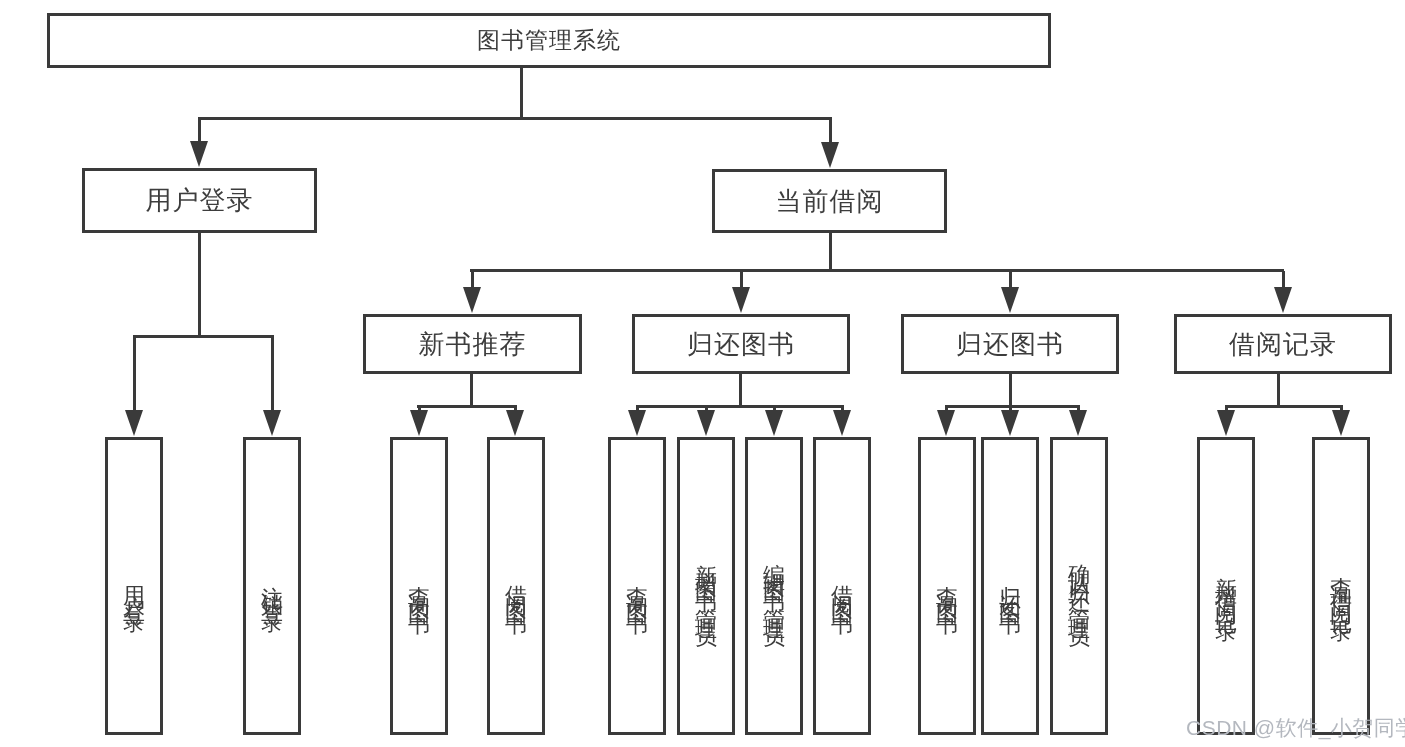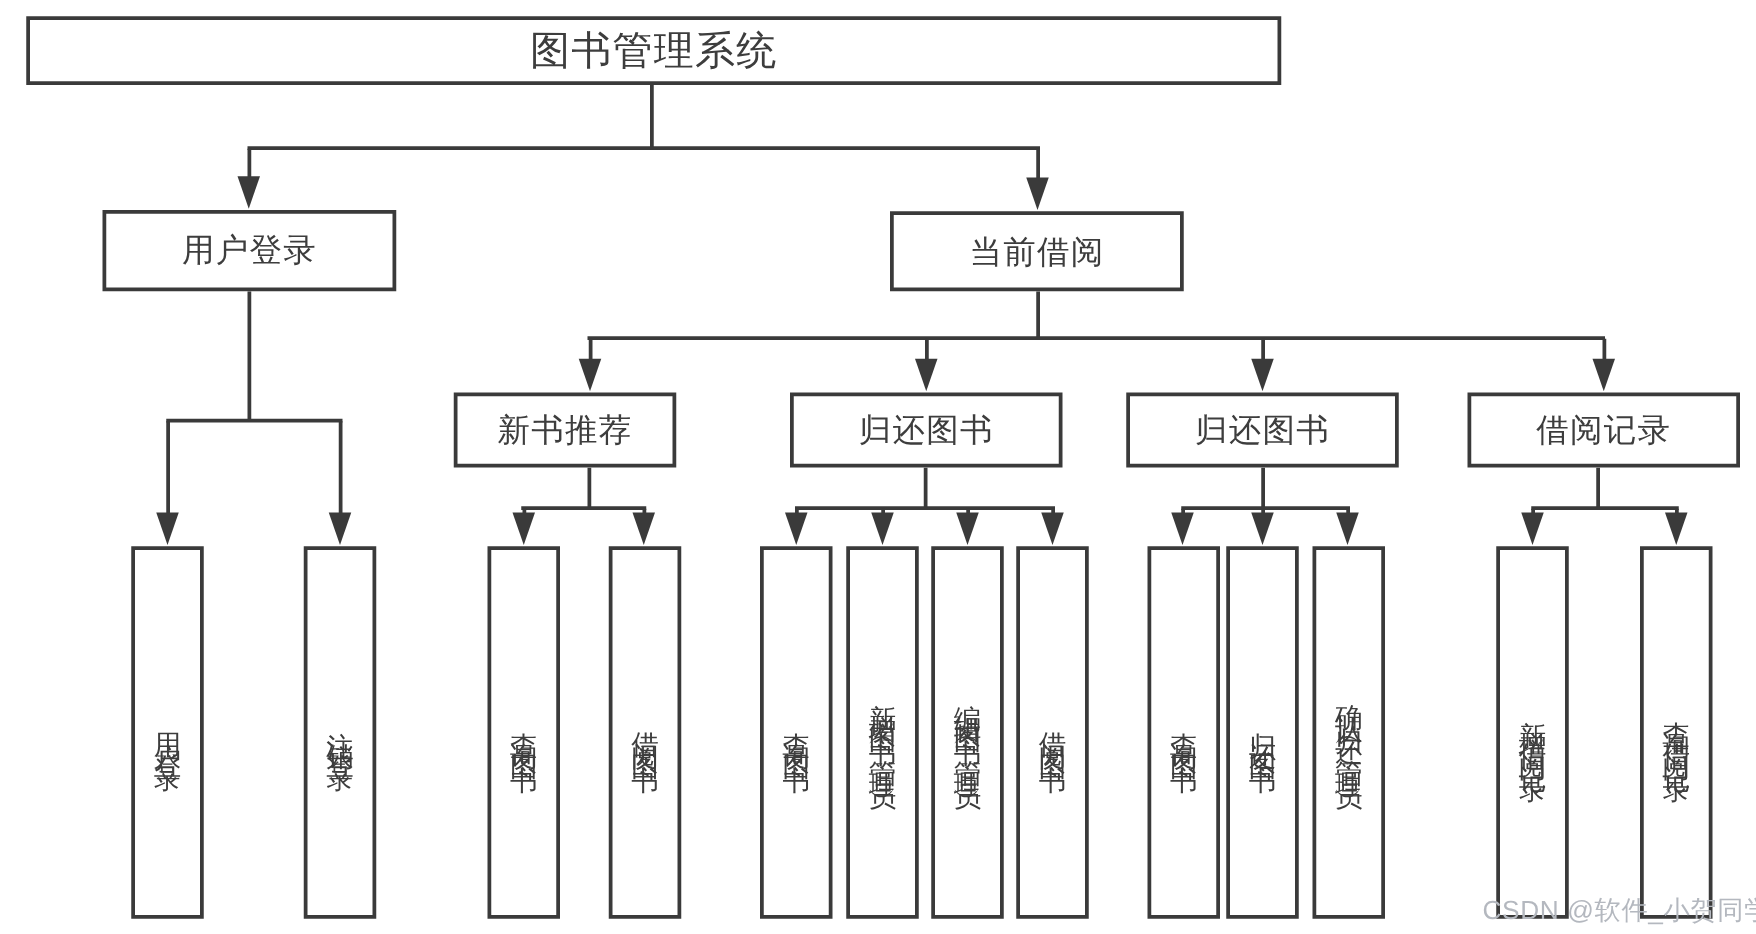--- a/index.html
+++ b/index.html
@@ -15,21 +15,21 @@
     position:absolute;
     box-sizing:border-box;
     border:3px solid #3a3a3a;
     background:#ffffff;
     display:flex;
     align-items:center;
     justify-content:center;
     text-align:center;
     color:#3d3d3d;
   }
-  .root-box{font-size:32px;letter-spacing:1px;}
+  .root-box{font-size:23px;letter-spacing:1px;margin-left:26px;}
   .l1-box{font-size:26px;letter-spacing:1px;}
   .l2-box{font-size:26px;letter-spacing:1px;}
   .leaf-box span{
     writing-mode:vertical-rl;
     text-orientation:mixed;
     font-size:22px;
     letter-spacing:9px;
     line-height:1.1;
   }
   .cl{position:absolute;background:#3a3a3a;}
@@ -107,21 +107,21 @@
       <div class="arrowhead" style="left: 1217px; top: 410px;"></div>
       <div class="cl" style="left: 1340px; top: 407px; width: 3px; height: 5px;"></div>
       <div class="arrowhead" style="left: 1332px; top: 410px;"></div>
     </div>
 
   <div class="box root-box" style="left:21px;top:13px;width:1004px;height:55px">图书管理系统</div>
 
   <div class="box l1-box" style="left:82px;top:168px;width:235px;height:65px">用户登录</div>
   <div class="box l1-box" style="left:712px;top:169px;width:235px;height:64px">当前借阅</div>
 
-  <div class="box l2-box" style="left:363px;top:314px;width:178px;height:60px">新书推荐</div>
+  <div class="box l2-box" style="left:363px;top:314px;width:219px;height:60px">新书推荐</div>
   <div class="box l2-box" style="left:632px;top:314px;width:218px;height:60px">归还图书</div>
   <div class="box l2-box" style="left:901px;top:314px;width:218px;height:60px">归还图书</div>
   <div class="box l2-box" style="left:1174px;top:314px;width:218px;height:60px">借阅记录</div>
 
   <div class="box leaf-box" style="left:105px;top:437px;width:58px;height:298px">
     <span>用户登录</span>
     </div>
   <div class="box leaf-box" style="left:243px;top:437px;width:58px;height:298px">
     <span>注销登录</span>
     </div>

